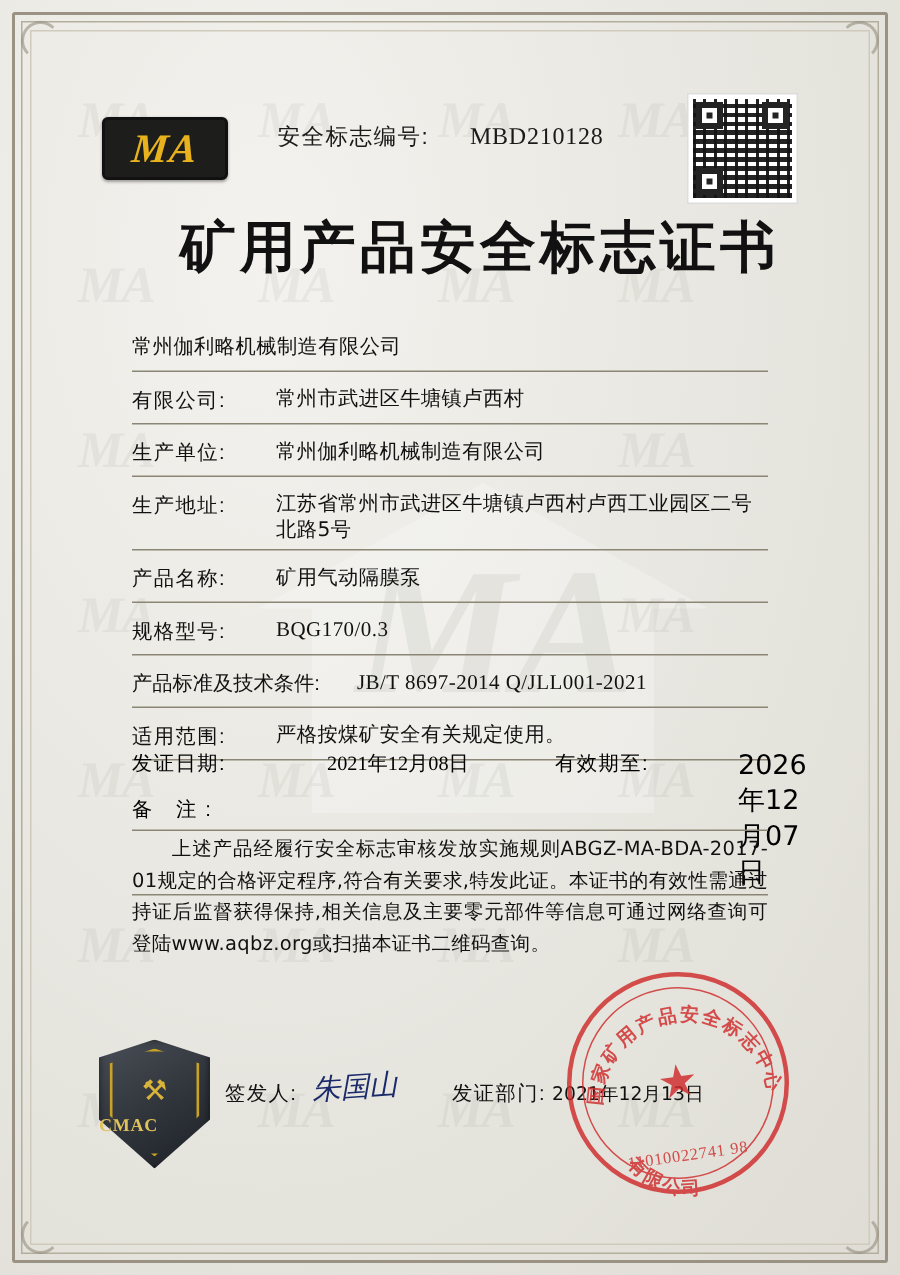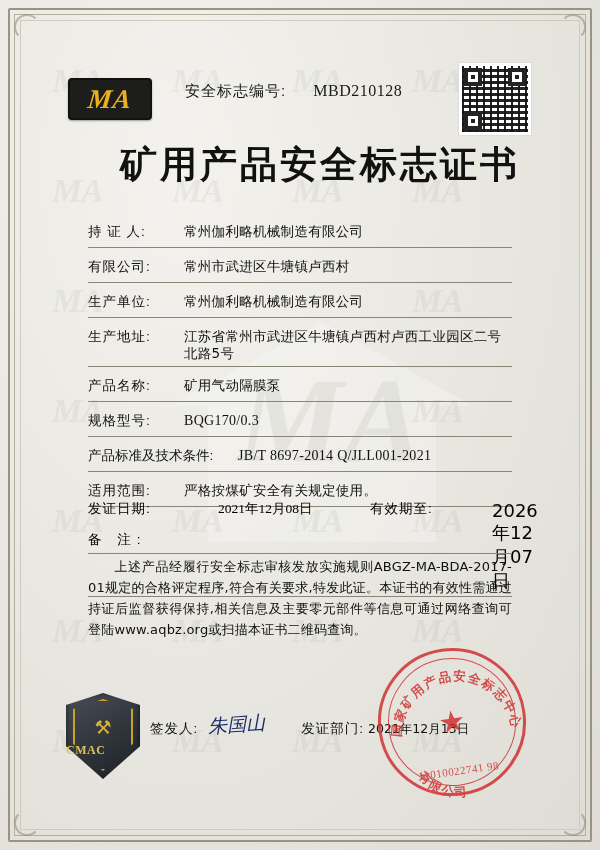--- a/index.html
+++ b/index.html
@@ -373,21 +373,20 @@
             <i></i>
           </div>
       </div>
     </div>
 
     <div class="title">矿用产品安全标志证书</div>
 
     <div class="fields">
 
       <div class="row">
-        <div class="k">持 证 人:</div>
         <div class="v">常州伽利略机械制造有限公司</div>
       </div>
 
       <div class="row">
         <div class="k">有限公司:</div>
         <div class="v">常州市武进区牛塘镇卢西村</div>
       </div>
 
       <div class="row">
         <div class="k">生产单位:</div>

